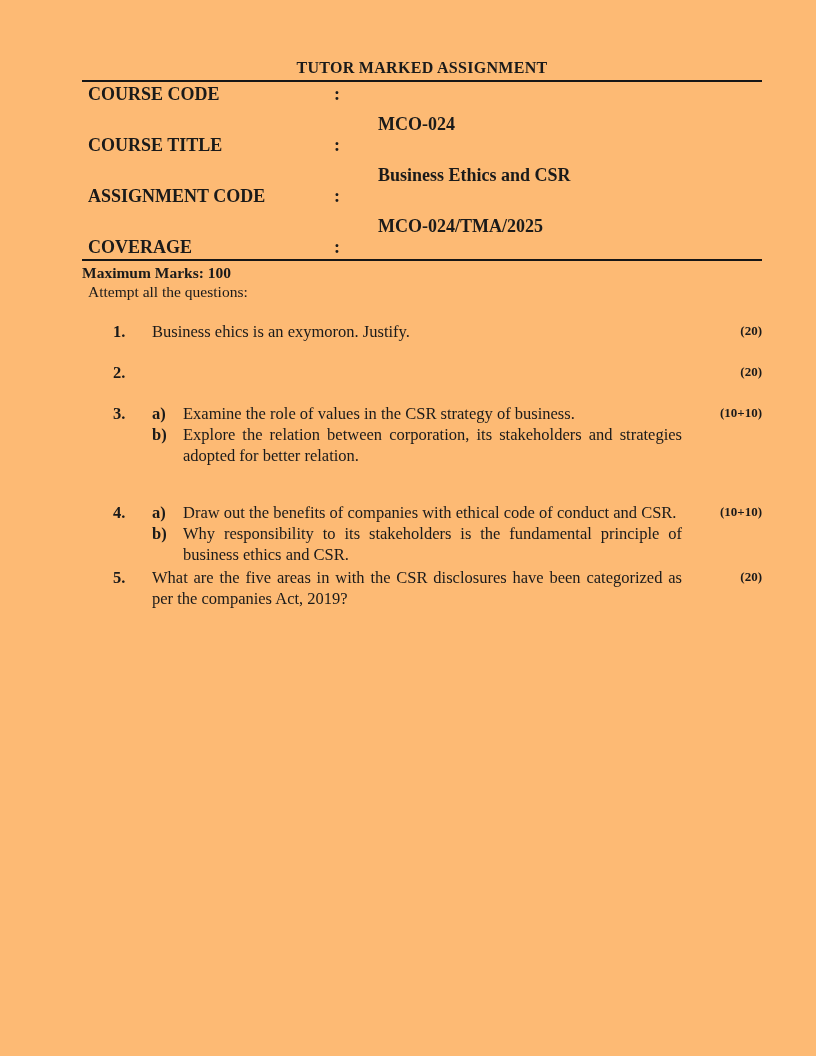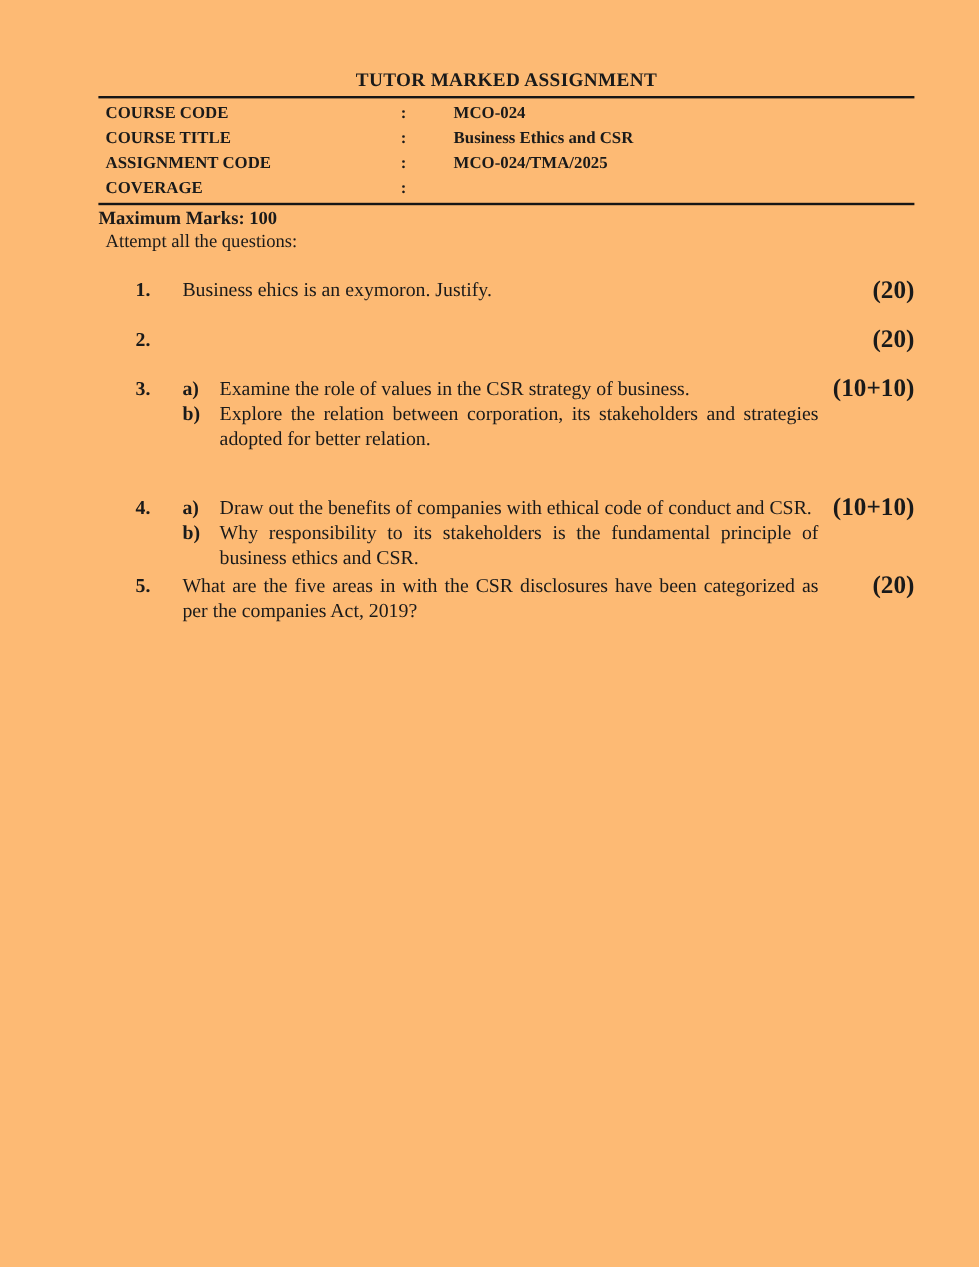--- a/index.html
+++ b/index.html
@@ -33,34 +33,35 @@
   .rule {
     height: 2px;
     background: #161616;
   }
   .course-table {
     padding: 2px 0 1px 0;
   }
   .ci-row {
     display: flex;
     font-weight: 700;
-    font-size: 14px;
+    font-size: 18px;
     line-height: 21px;
   }
   .ci-label {
     margin-left: 6px;
     width: 246px;
     flex-shrink: 0;
   }
   .ci-colon {
     width: 44px;
     flex-shrink: 0;
   }
   .ci-value {
     flex: 1;
+    margin-top: 30px;
   }
   .max-marks {
     text-align: left;
     font-weight: 700;
     font-size: 15.5px;
     line-height: 16px;
     margin-top: 4px;
   }
   .attempt {
     font-weight: 400;
@@ -86,21 +87,21 @@
   }
   .q-body {
     width: 530px;
     flex-shrink: 0;
     text-align: justify;
   }
   .q-marks {
     flex: 1;
     text-align: right;
     font-weight: 700;
-    font-size: 21px;
+    font-size: 13px;
     line-height: 20px;
     white-space: nowrap;
   }
   .q-part {
     display: flex;
     align-items: flex-start;
   }
   .q-letter {
     width: 31px;
     flex-shrink: 0;

